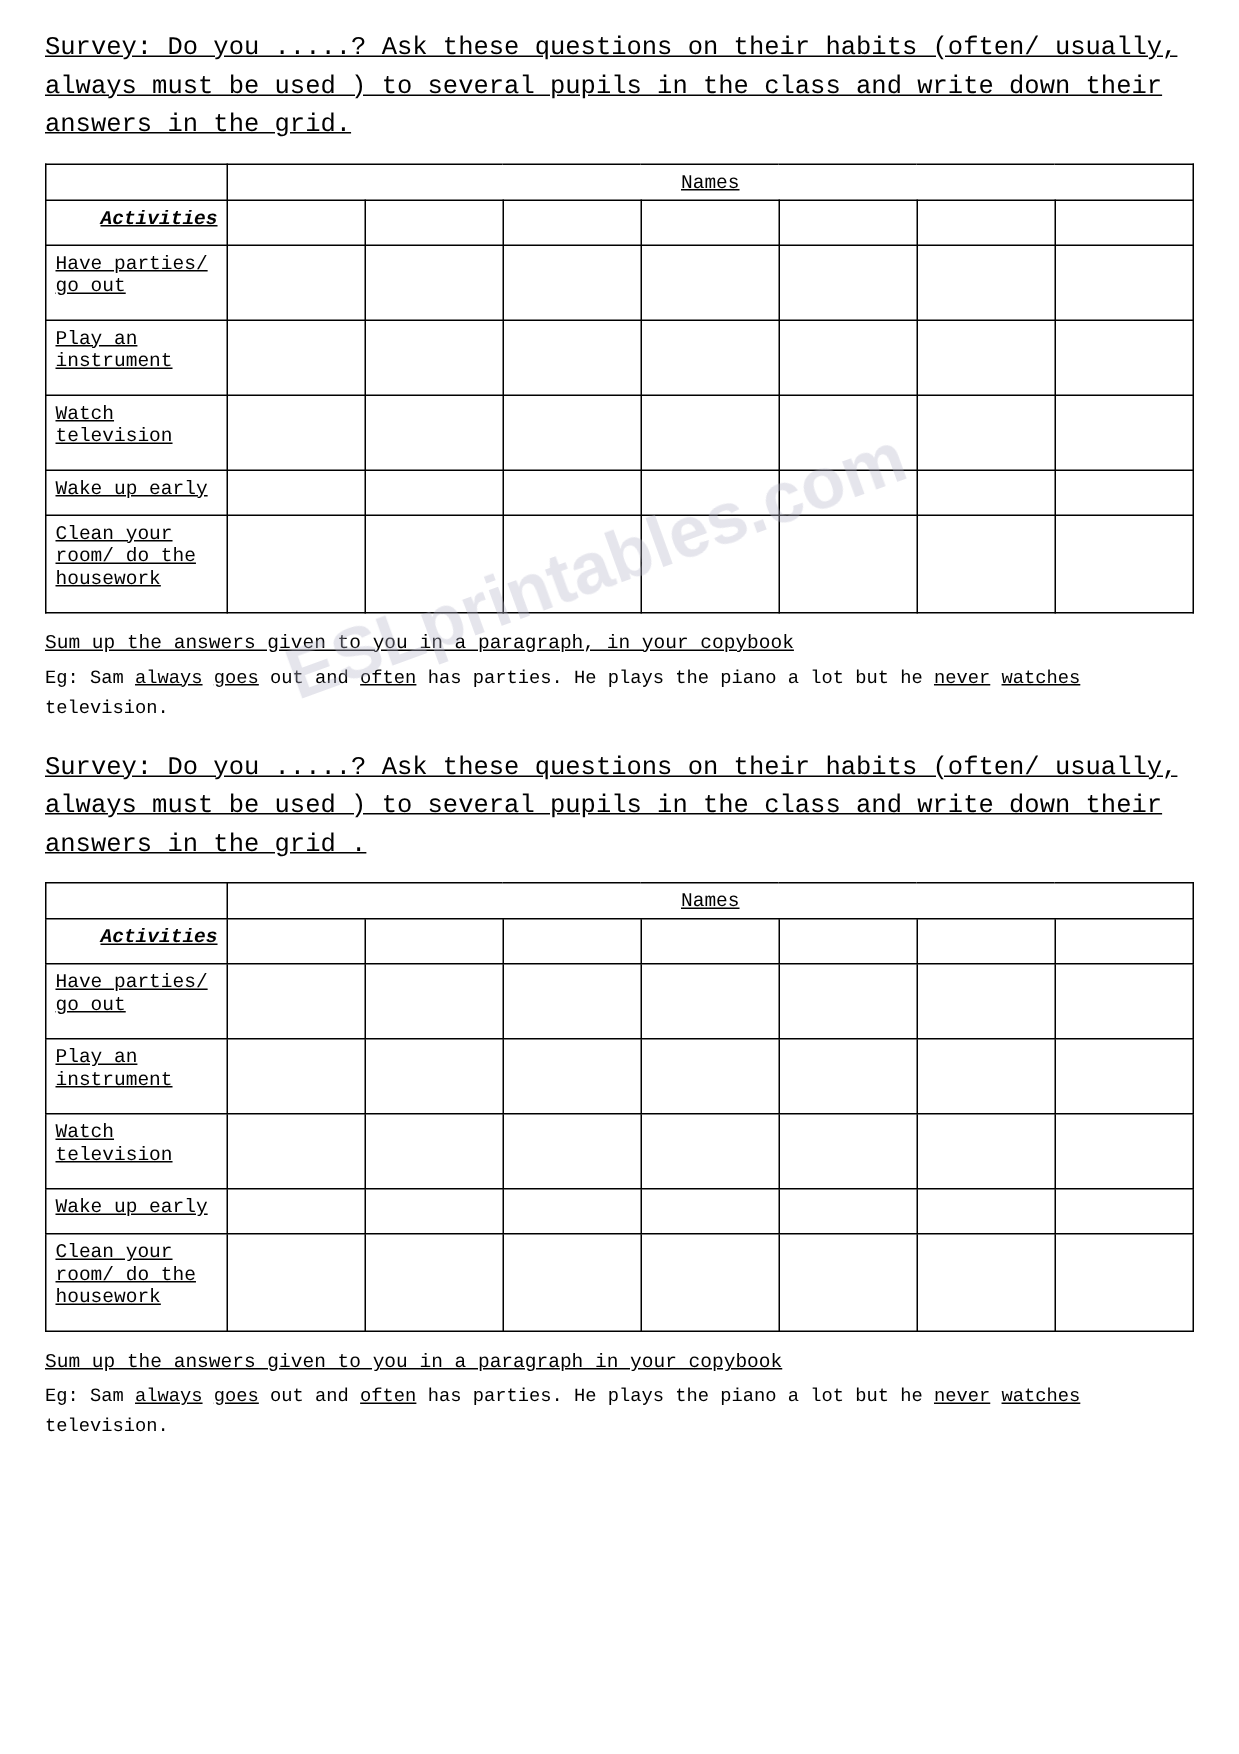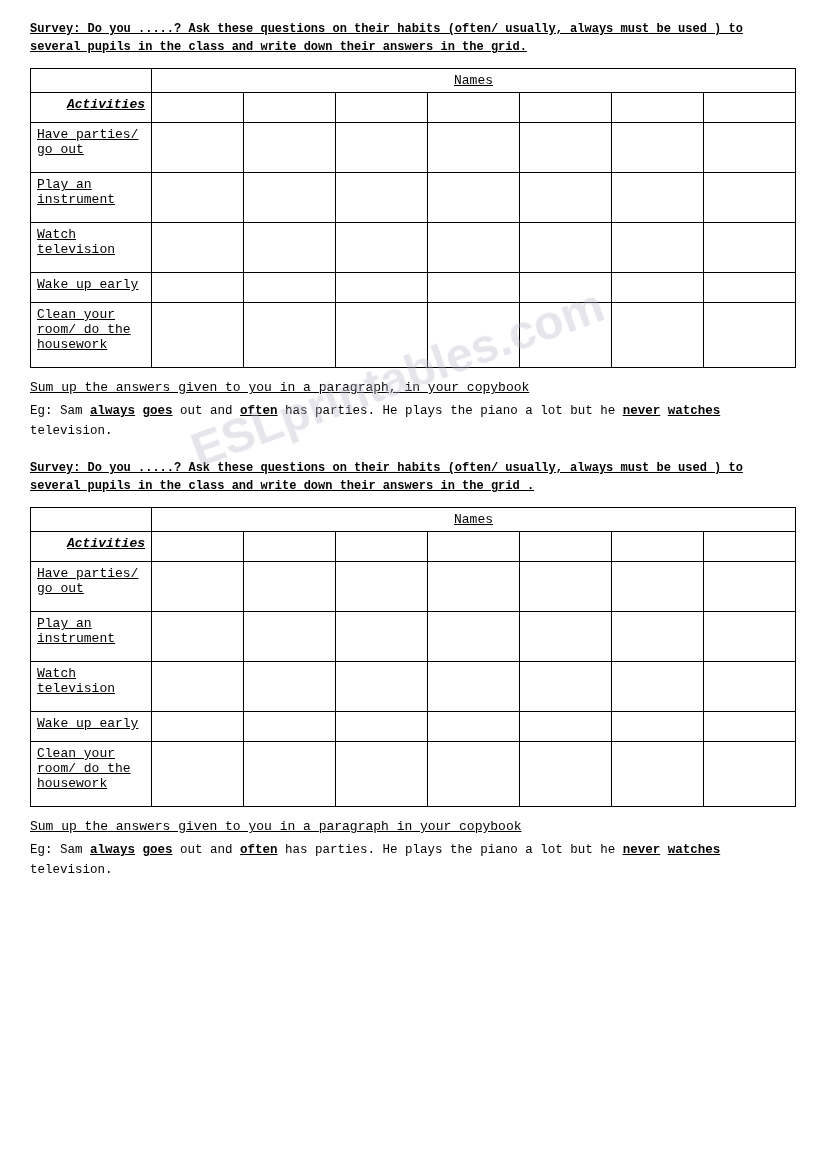--- a/index.html
+++ b/index.html
@@ -16,23 +16,23 @@
       padding: 20px 30px;
       width: 826px;
       min-height: 1169px;
     }
 
     .section {
       margin-bottom: 18px;
     }
 
     .instructions {
-      font-weight: bold;
-      text-decoration: underline;
-      font-size: 12px;
+      font-weight: normal;
+      text-decoration: underline;
+      font-size: 17px;
       line-height: 1.5;
       margin-bottom: 12px;
     }
 
     table {
       width: 100%;
       border-collapse: collapse;
       margin-bottom: 12px;
       font-size: 13px;
       text-decoration: underline;
@@ -84,21 +84,20 @@
     }
 
     .example-text {
       font-size: 12.5px;
       line-height: 1.6;
       margin-bottom: 18px;
     }
 
     .example-text u {
       text-decoration: underline;
-      font-weight: bold;
     }
 
     .watermark {
       position: fixed;
       top: 350px;
       left: 180px;
       font-size: 48px;
       color: rgba(180, 180, 200, 0.35);
       transform: rotate(-20deg);
       font-family: Arial, sans-serif;

